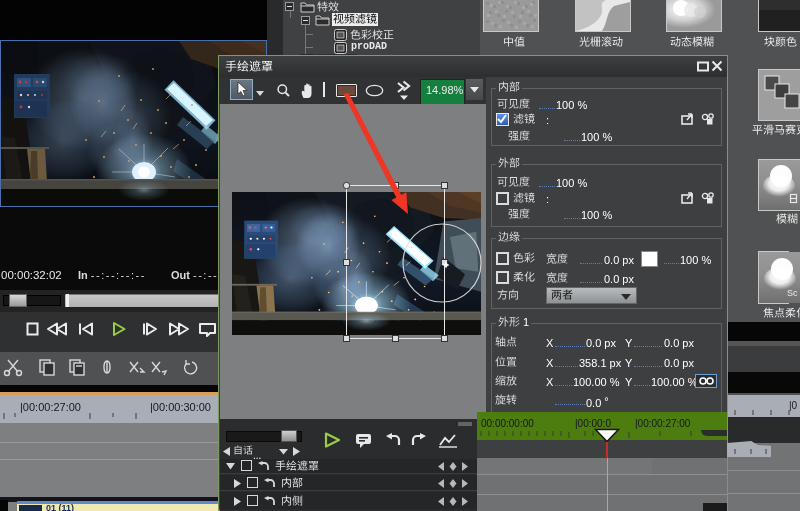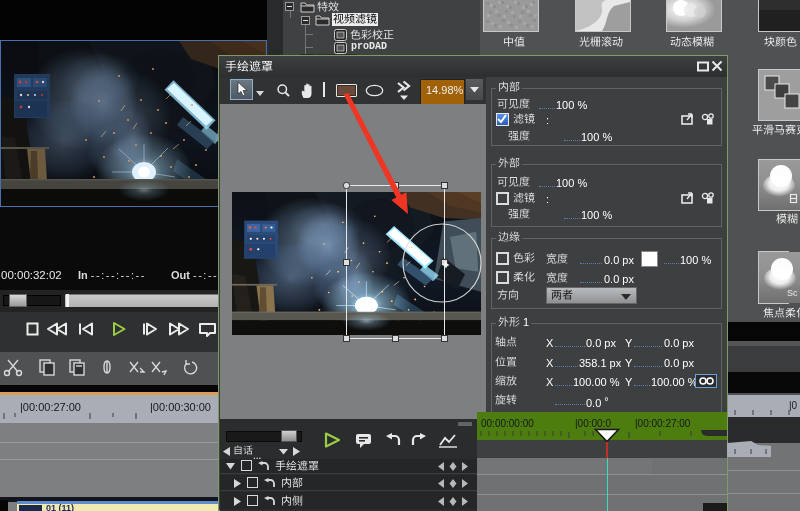--- a/index.html
+++ b/index.html
@@ -415,21 +415,21 @@
     <svg class="abs" style="left:146px;top:7px" width="20" height="13">
           <ellipse cx="9.5" cy="6.5" rx="8.2" ry="5.2" fill="none" stroke="#e8e8e8" stroke-width="1.3"></ellipse>
         </svg>
     <svg class="abs" style="left:177px;top:3px" width="16" height="20">
           <g fill="none" stroke="#e8e8e8" stroke-width="2.2">
             <path d="M2,3 l5.5,4.5 L2,12"></path>
             <path d="M7.5,1.5 l5.5,4.5 L7.5,10.5"></path>
           </g>
           <path d="M4,15.5 h8 l-4,4.5 Z" fill="#e8e8e8"></path>
         </svg>
-    <div class="abs" style="left:201px;top:2px;width:45px;height:38px;background:#a16207;border:1px solid #222;color:#ececec;font-size:11px;font-family:'Liberation Sans';line-height:20px;padding-left:5px">14.98%</div>
+    <div class="abs" style="left:201px;top:2px;width:45px;height:38px;background:#15803d;border:1px solid #222;color:#ececec;font-size:11px;font-family:'Liberation Sans';line-height:20px;padding-left:5px">14.98%</div>
     <div class="abs" style="left:247px;top:2px;width:17px;height:21px;background:linear-gradient(#5a5c5e,#47494b)">
       <svg style="margin:8px 0 0 4px" width="9" height="6">
             <path d="M0,0 h9 l-4.5,5.5 Z" fill="#e8e8e8"></path>
           </svg>
     </div>
   </div>
 
   <div class="abs" style="left:1px;top:48px;width:266px;height:315px;background:#7d7f80"></div>
 
   <div class="abs" style="left:13px;top:136px;width:249px;height:143px;overflow:hidden">

